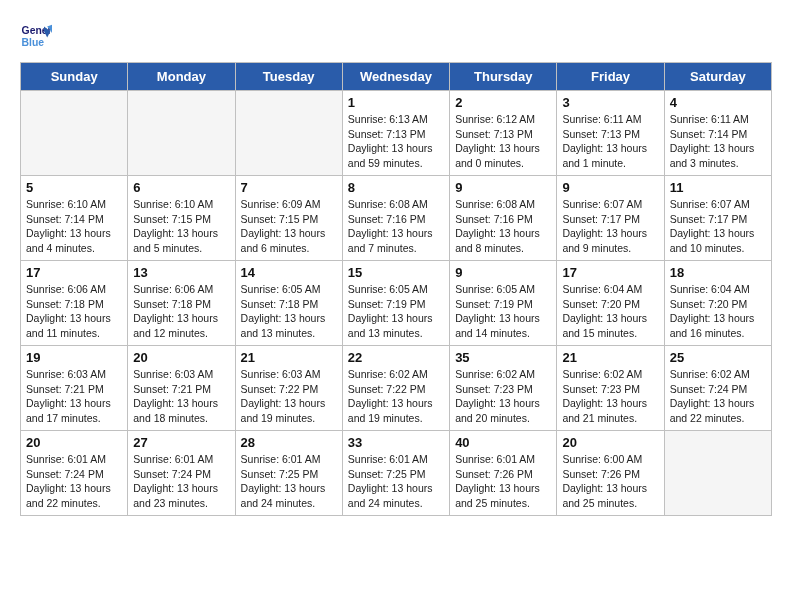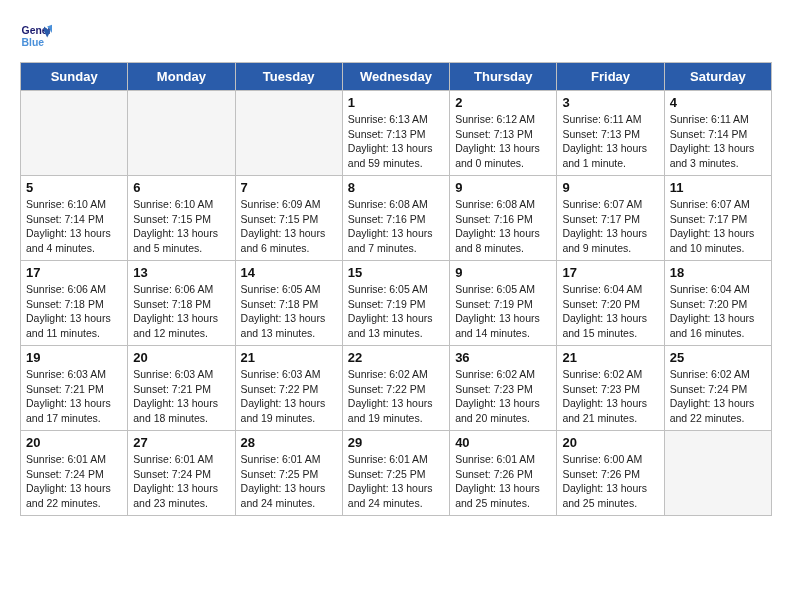--- a/index.html
+++ b/index.html
@@ -220,21 +220,21 @@
           </td>
           <td>
             <div class="day-num">21</div>
             <div class="day-info">Sunrise: 6:03 AM<br>Sunset: 7:22 PM<br>Daylight: 13 hours<br>and 19 minutes.</div>
           </td>
           <td>
             <div class="day-num">22</div>
             <div class="day-info">Sunrise: 6:02 AM<br>Sunset: 7:22 PM<br>Daylight: 13 hours<br>and 19 minutes.</div>
           </td>
           <td>
-            <div class="day-num">36</div>
+            <div class="day-num">35</div>
             <div class="day-info">Sunrise: 6:02 AM<br>Sunset: 7:23 PM<br>Daylight: 13 hours<br>and 20 minutes.</div>
           </td>
           <td>
             <div class="day-num">21</div>
             <div class="day-info">Sunrise: 6:02 AM<br>Sunset: 7:23 PM<br>Daylight: 13 hours<br>and 21 minutes.</div>
           </td>
           <td>
             <div class="day-num">25</div>
             <div class="day-info">Sunrise: 6:02 AM<br>Sunset: 7:24 PM<br>Daylight: 13 hours<br>and 22 minutes.</div>
           </td>
@@ -246,21 +246,21 @@
           </td>
           <td>
             <div class="day-num">27</div>
             <div class="day-info">Sunrise: 6:01 AM<br>Sunset: 7:24 PM<br>Daylight: 13 hours<br>and 23 minutes.</div>
           </td>
           <td>
             <div class="day-num">28</div>
             <div class="day-info">Sunrise: 6:01 AM<br>Sunset: 7:25 PM<br>Daylight: 13 hours<br>and 24 minutes.</div>
           </td>
           <td>
-            <div class="day-num">29</div>
+            <div class="day-num">33</div>
             <div class="day-info">Sunrise: 6:01 AM<br>Sunset: 7:25 PM<br>Daylight: 13 hours<br>and 24 minutes.</div>
           </td>
           <td>
             <div class="day-num">40</div>
             <div class="day-info">Sunrise: 6:01 AM<br>Sunset: 7:26 PM<br>Daylight: 13 hours<br>and 25 minutes.</div>
           </td>
           <td>
             <div class="day-num">20</div>
             <div class="day-info">Sunrise: 6:00 AM<br>Sunset: 7:26 PM<br>Daylight: 13 hours<br>and 25 minutes.</div>
           </td>

